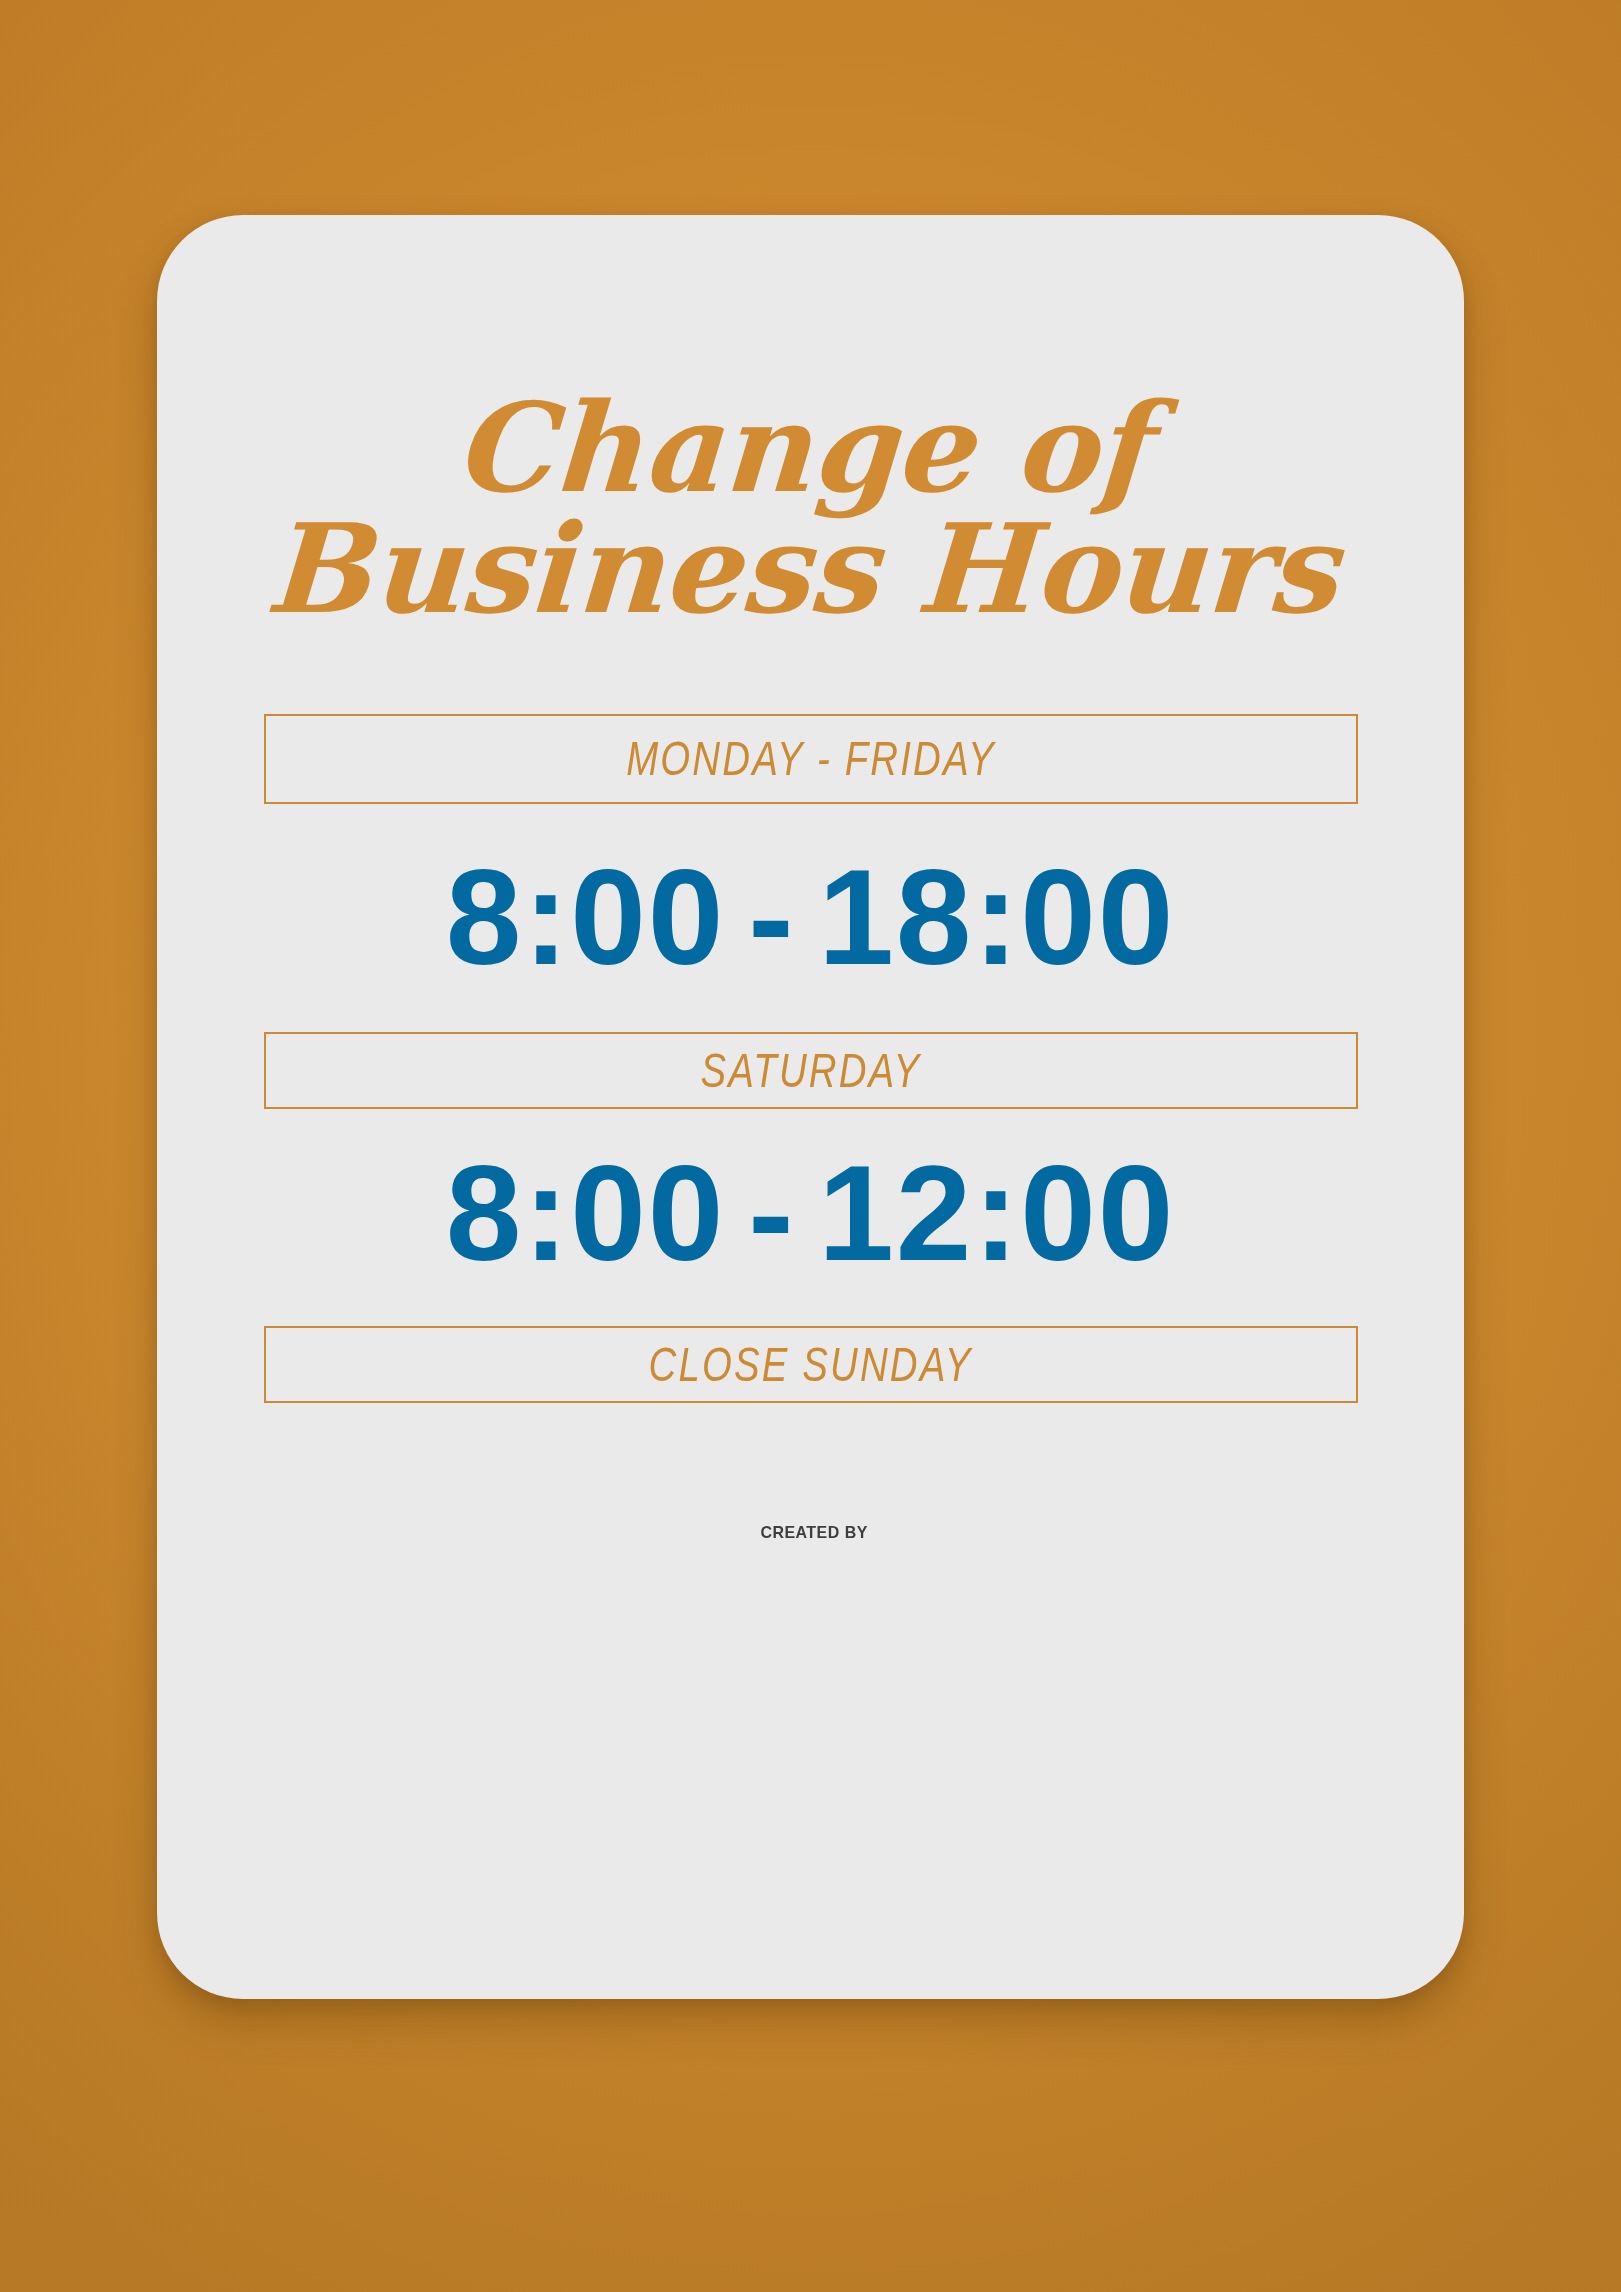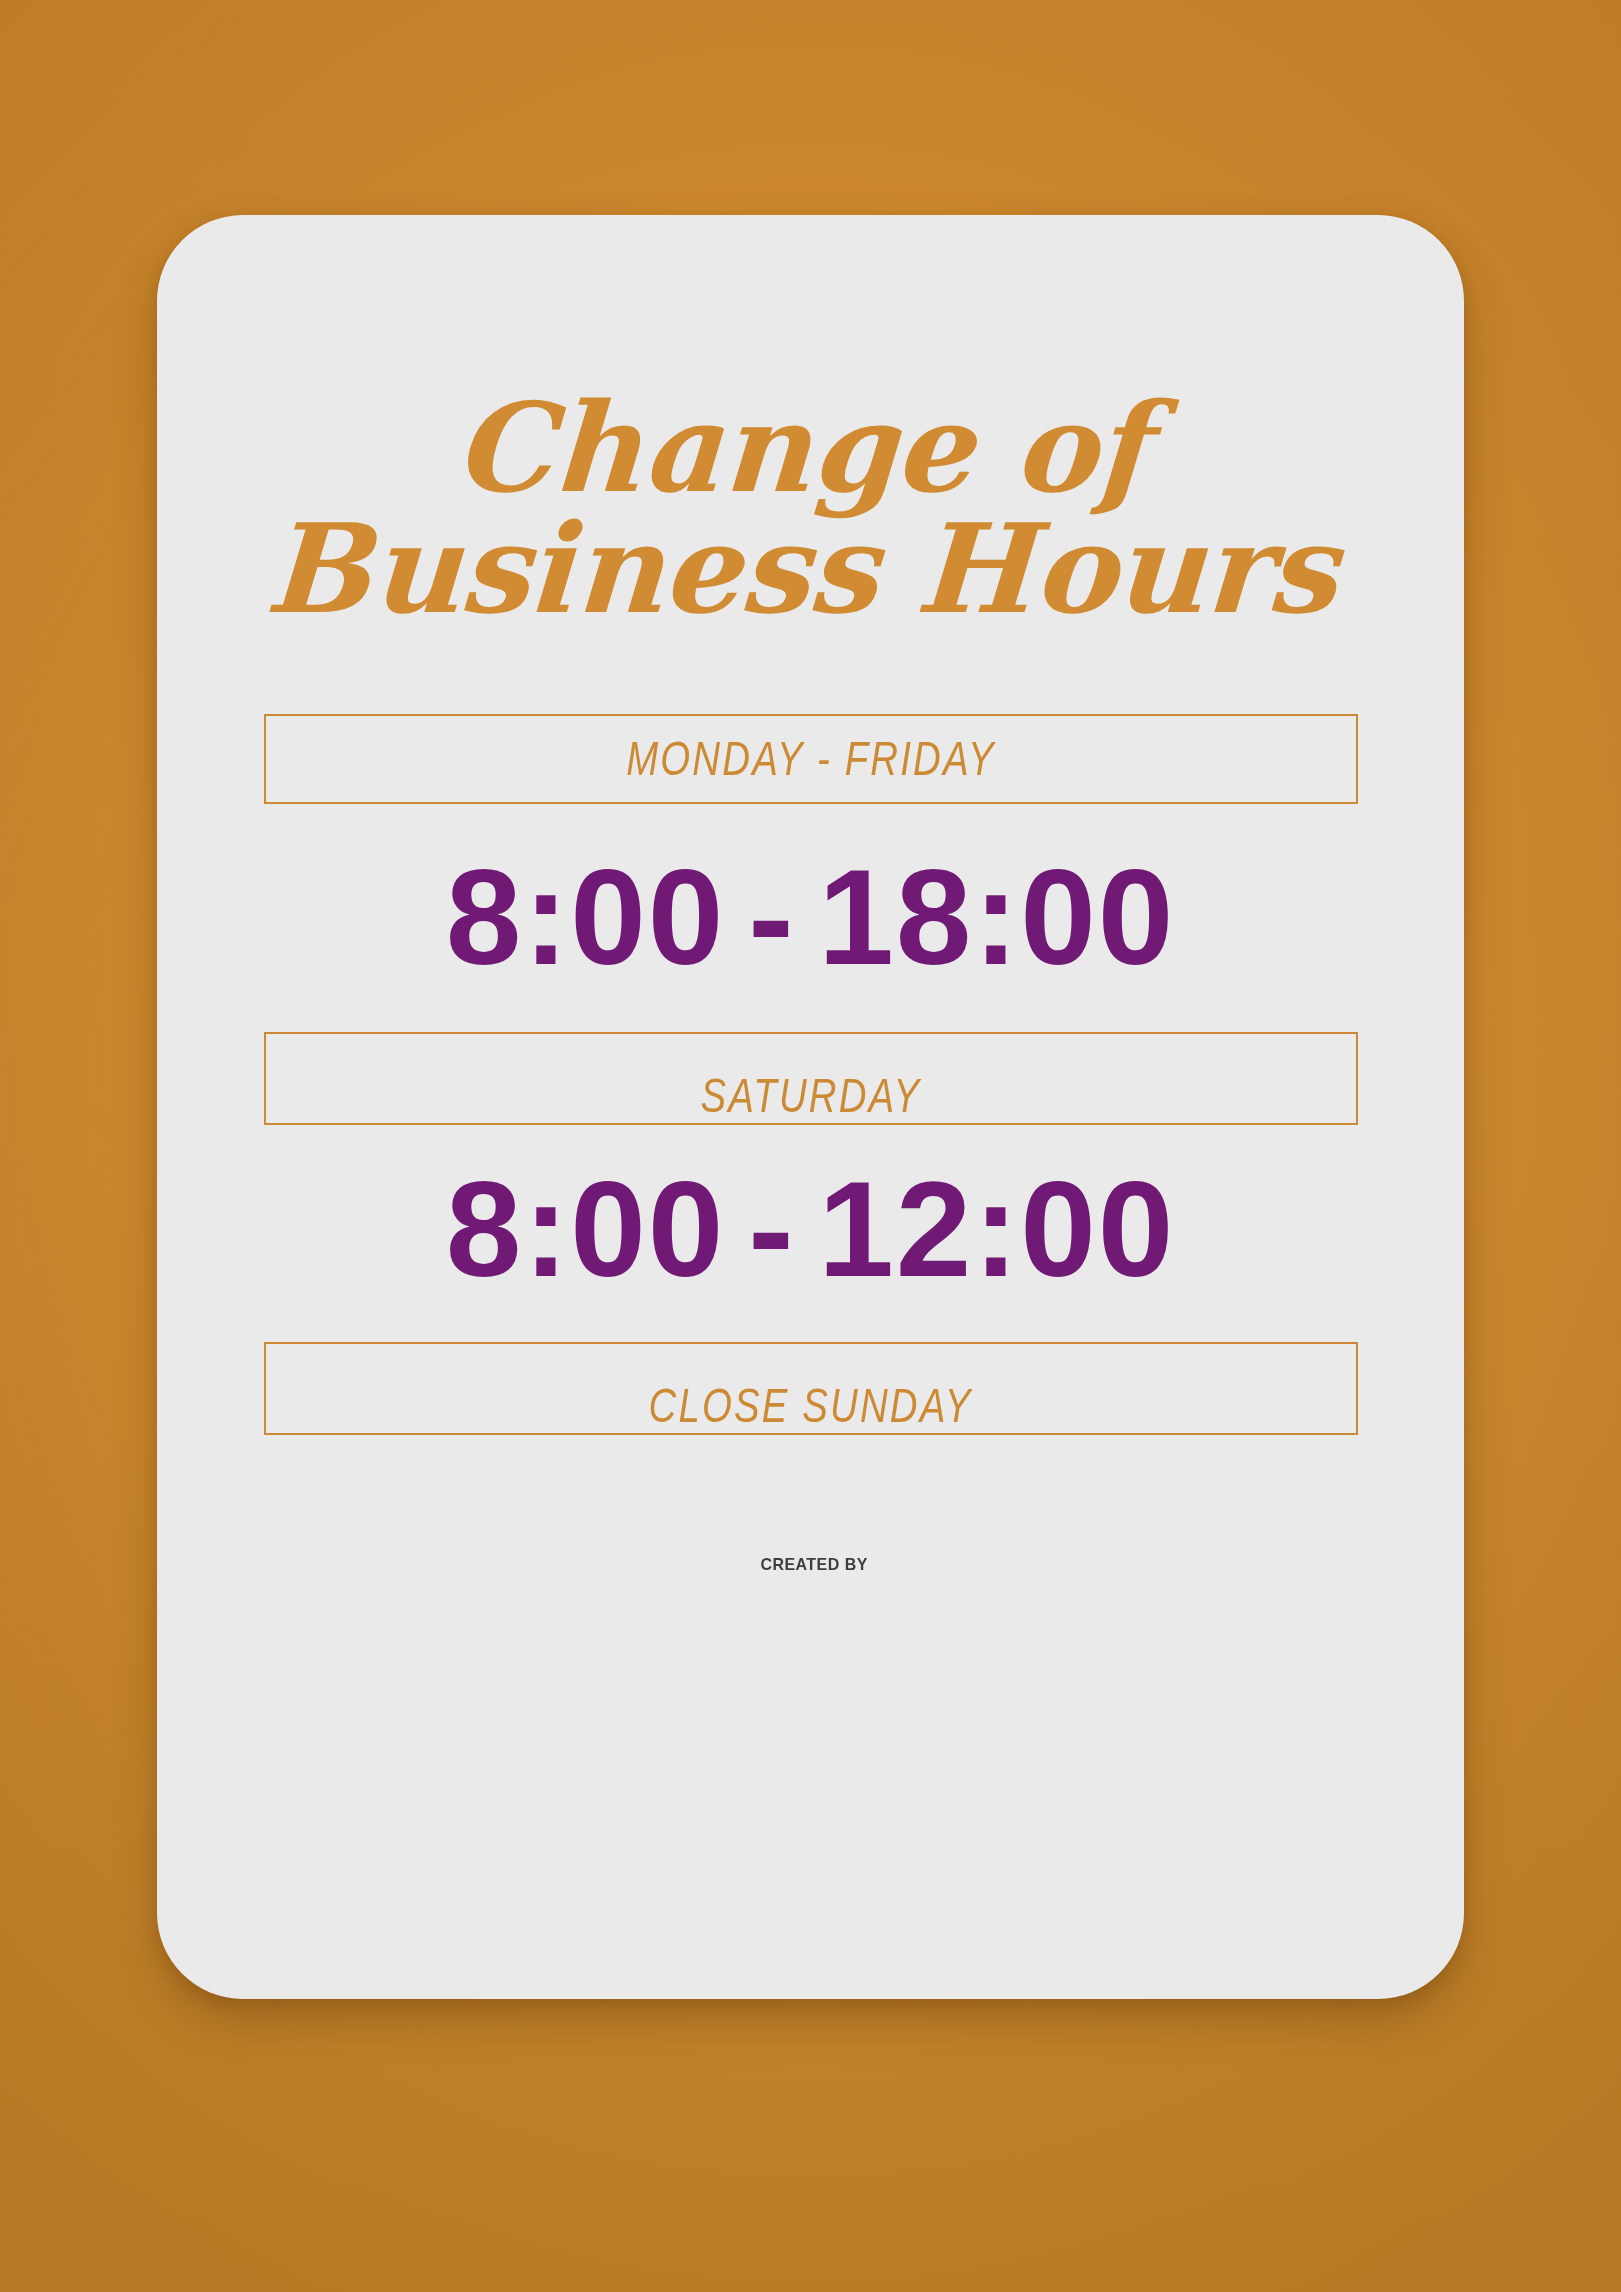--- a/index.html
+++ b/index.html
@@ -84,37 +84,37 @@
   .day-box {
     box-sizing: border-box;
     width: 100%;
     border: 2.7px solid #cd8a35;
     display: flex;
     align-items: center;
     justify-content: center;
     background: transparent;
   }
   .day-box-tall { height: 90px; }
-  .day-box-short { height: 93px; align-items: flex-end; }
+  .day-box-short { height: 77px; }
 
   .day-label {
     color: #cd8a35;
     font-family: "Liberation Sans", sans-serif;
     font-style: italic;
     font-weight: 400;
     font-size: 48px;
     letter-spacing: 2.7px;
     transform: scaleX(0.80);
     white-space: nowrap;
   }
 
   .time-row {
     width: 100%;
     text-align: center;
-    color: #701a75;
+    color: #0369a1;
     font-family: "Liberation Sans", sans-serif;
     font-weight: 700;
     font-size: 136px;
     line-height: 1;
     letter-spacing: 1.8px;
     white-space: nowrap;
   }
   .time-row-1 {
     padding-top: 45px;
     padding-bottom: 47px;

